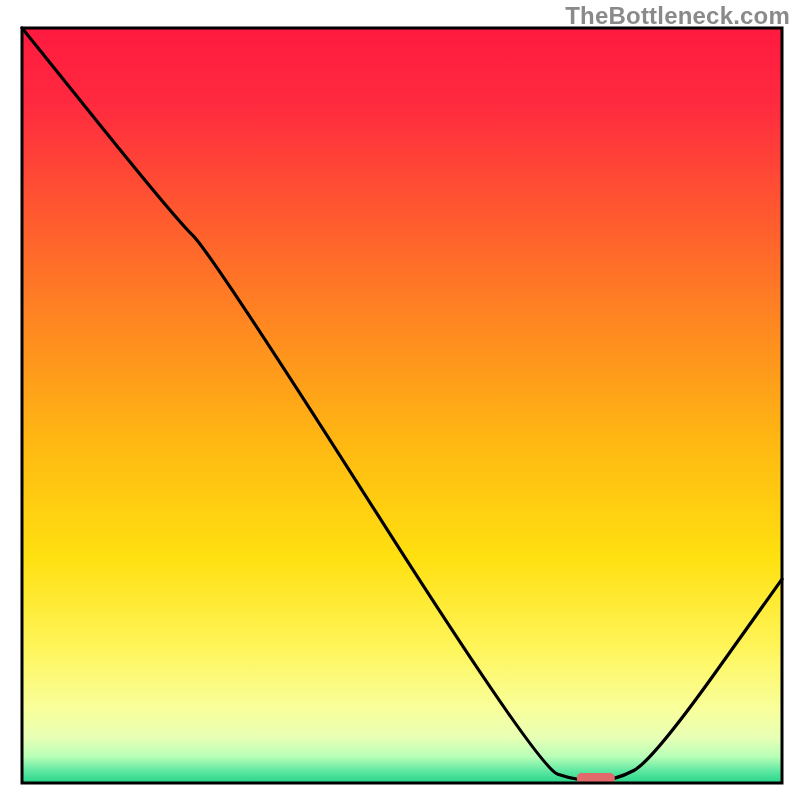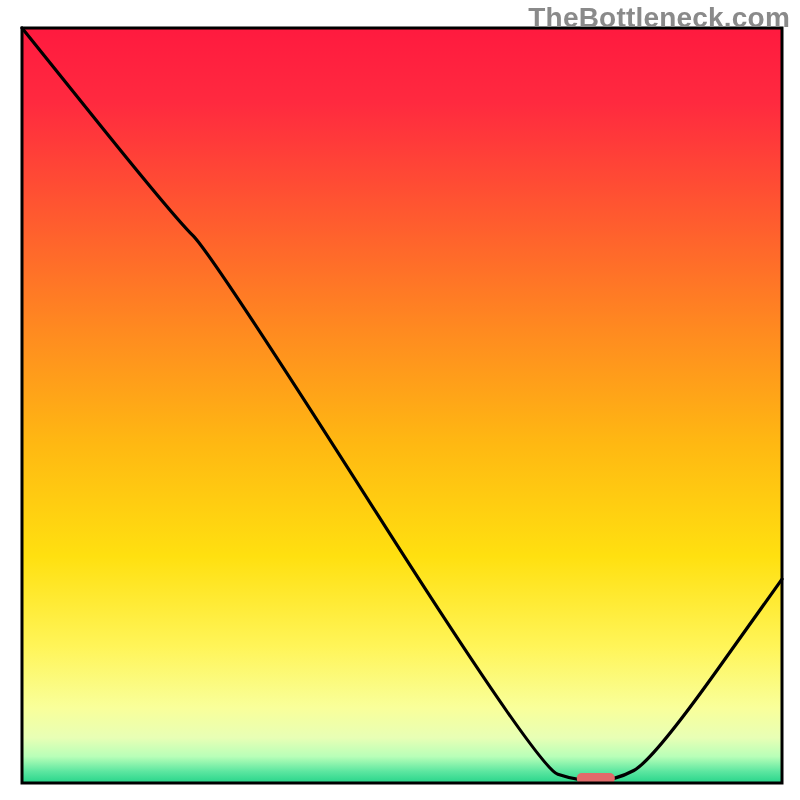--- a/index.html
+++ b/index.html
@@ -12,21 +12,21 @@
   }
   .container {
     position: relative;
     width: 800px;
     height: 800px;
   }
   .watermark {
     position: absolute;
     top: 2px;
     right: 10px;
-    font-size: 28px;
+    font-size: 24px;
     font-weight: 600;
     color: #8a8a8a;
     letter-spacing: 0.2px;
   }
   svg {
     display: block;
   }
 </style>
 </head>
 <body>

